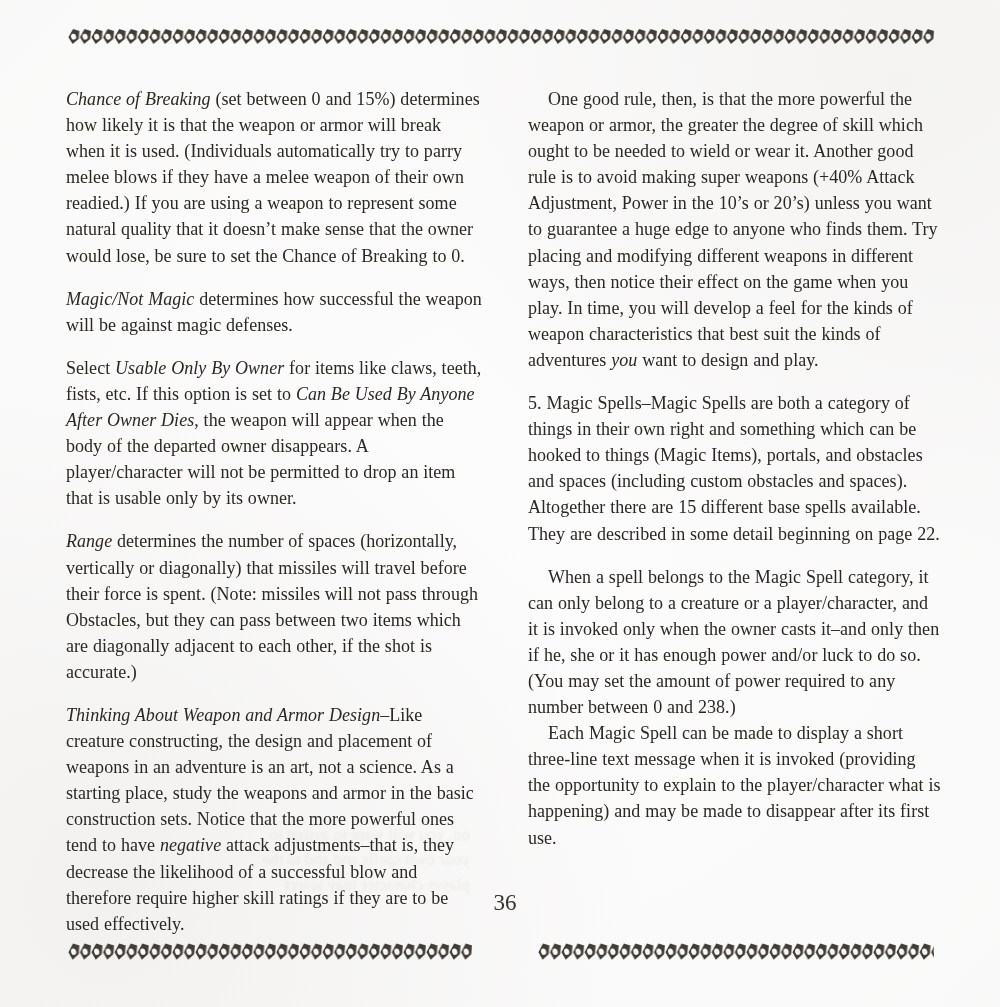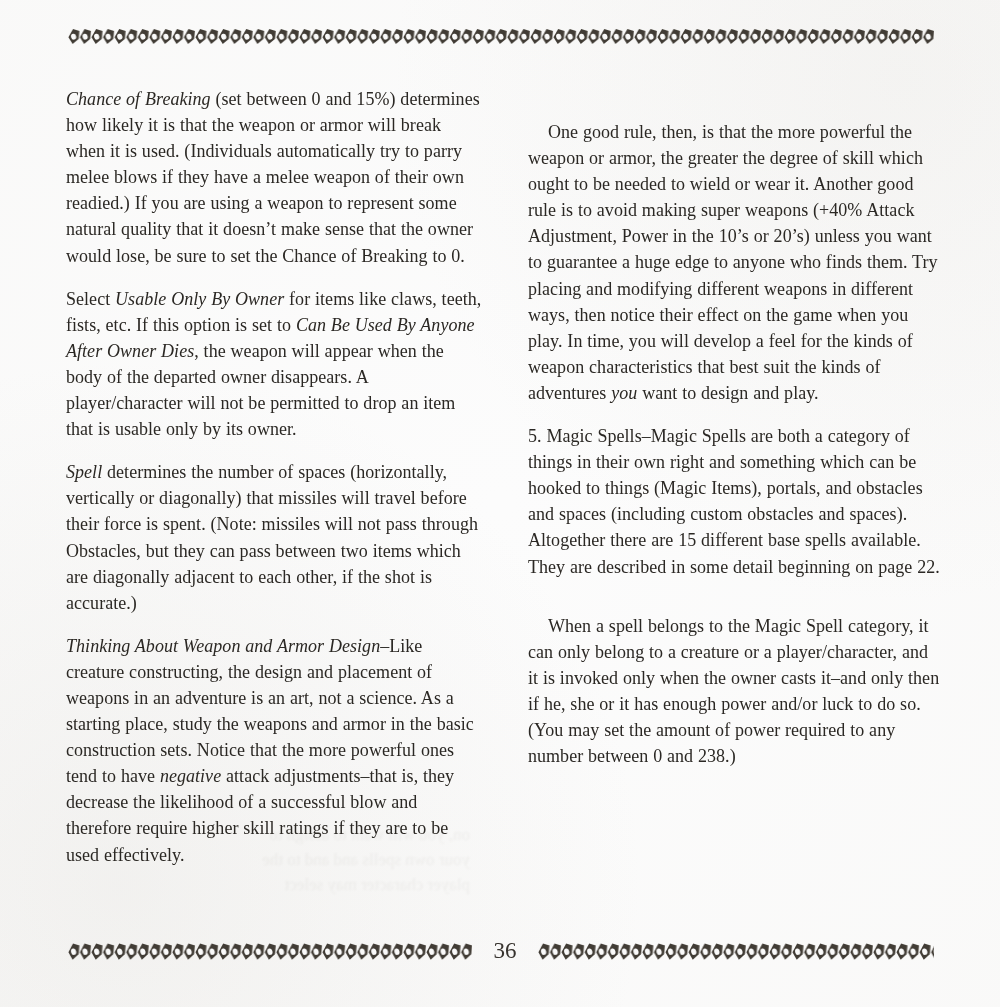--- a/index.html
+++ b/index.html
@@ -49,21 +49,21 @@
   .footer-rule {
     position: absolute;
     top: 940px;
     height: 24px;
   }
   .footer-rule-left  { left: 68px;  width: 404px; }
   .footer-rule-right { left: 538px; width: 396px; }
 
   .page-number {
     position: absolute;
-    top: 937px;
+    top: 889px;
     left: 472px;
     width: 66px;
     text-align: center;
     font-size: 23px;
     line-height: 28px;
     color: #37332e;
     font-family: "Liberation Serif", "DejaVu Serif", serif;
   }
 
   
@@ -87,21 +87,20 @@
     line-height: 26.1px;
     text-align: left;
     letter-spacing: 0.04px;
     word-spacing: 0.3px;
     color: #2b2824;
   }
 
   p.para.indent {
     margin-bottom: 0;
     text-indent: 20px;
-    margin-top: 33px;
   }
 
   em, .ital {
     font-style: italic;
   }
   .bold {
     font-weight: normal;
   }
 
   
@@ -147,37 +146,39 @@
       <rect x="0" y="0" width="866" height="22" fill="url(#chainlink)"></rect>
     </svg>
   </div>
 
   <div class="columns">
 
     <div class="col col-left">
 
       <p class="para"><em class="ital">Chance of Breaking</em><span> (set between 0 and 15%) determines how likely it is that the weapon or armor will break when it is used. (Individuals automatically try to parry melee blows if they have a melee weapon of their own readied.) If you are using a weapon to represent some natural quality that it doesn’t make sense that the owner would lose, be sure to set the Chance of Breaking to 0.</span></p>
 
+      <p class="para"><em class="ital">Magic/Not Magic</em><span> determines how successful the weapon will be against magic defenses.</span></p>
 
       <p class="para"><span>Select </span><em class="ital">Usable Only By Owner</em><span> for items like claws, teeth, fists, etc. If this option is set to </span><em class="ital">Can Be Used By Anyone After Owner Dies</em><span>, the weapon will appear when the body of the departed owner disappears. A player/character will not be permitted to drop an item that is usable only by its owner.</span></p>
 
-      <p class="para"><em class="ital">Spell</em><span> determines the number of spaces (horizontally, vertically or diagonally) that missiles will travel before their force is spent. (Note: missiles will not pass through Obstacles, but they can pass between two items which are diagonally adjacent to each other, if the shot is accurate.)</span></p>
+      <p class="para"><em class="ital">Range</em><span> determines the number of spaces (horizontally, vertically or diagonally) that missiles will travel before their force is spent. (Note: missiles will not pass through Obstacles, but they can pass between two items which are diagonally adjacent to each other, if the shot is accurate.)</span></p>
 
       <p class="para"><em class="ital">Thinking About Weapon and Armor Design</em><span>–Like creature constructing, the design and placement of weapons in an adventure is an art, not a science. As a starting place, study the weapons and armor in the basic construction sets. Notice that the more powerful ones tend to have </span><em class="ital">negative</em><span> attack adjustments–that is, they decrease the likelihood of a successful blow and therefore require higher skill ratings if they are to be used effectively.</span></p>
 
     </div>
 
     <div class="col col-right">
 
       <p class="para indent"><span>One good rule, then, is that the more powerful the weapon or armor, the greater the degree of skill which ought to be needed to wield or wear it. Another good rule is to avoid making super weapons (+40% Attack Adjustment, Power in the 10’s or 20’s) unless you want to guarantee a huge edge to anyone who finds them. Try placing and modifying different weapons in different ways, then notice their effect on the game when you play. In time, you will develop a feel for the kinds of weapon characteristics that best suit the kinds of adventures </span><em class="ital">you</em><span> want to design and play.</span></p>
 
       <p class="para" style="margin-top:17px"><span class="bold">5. Magic Spells</span><span>–Magic Spells are both a category of things in their own right and something which can be hooked to things (Magic Items), portals, and obstacles and spaces (including custom obstacles and spaces). Altogether there are 15 different base spells available. They are described in some detail beginning on page 22.</span></p>
 
       <p class="para indent"><span>When a spell belongs to the Magic Spell category, it can only belong to a creature or a player/character, and it is invoked only when the owner casts it–and only then if he, she or it has enough power and/or luck to do so. (You may set the amount of power required to any number between 0 and 238.)</span></p>
 
+      <p class="para indent"><span>Each Magic Spell can be made to display a short three-line text message when it is invoked (providing the opportunity to explain to the player/character what is happening) and may be made to disappear after its first use.</span></p>
 
     </div>
   </div>
 
   <div class="showthrough">
     <div>on, you will want to assign to</div>
     <div>your own spells and and to the</div>
     <div>player character may select</div>
   </div>
 

